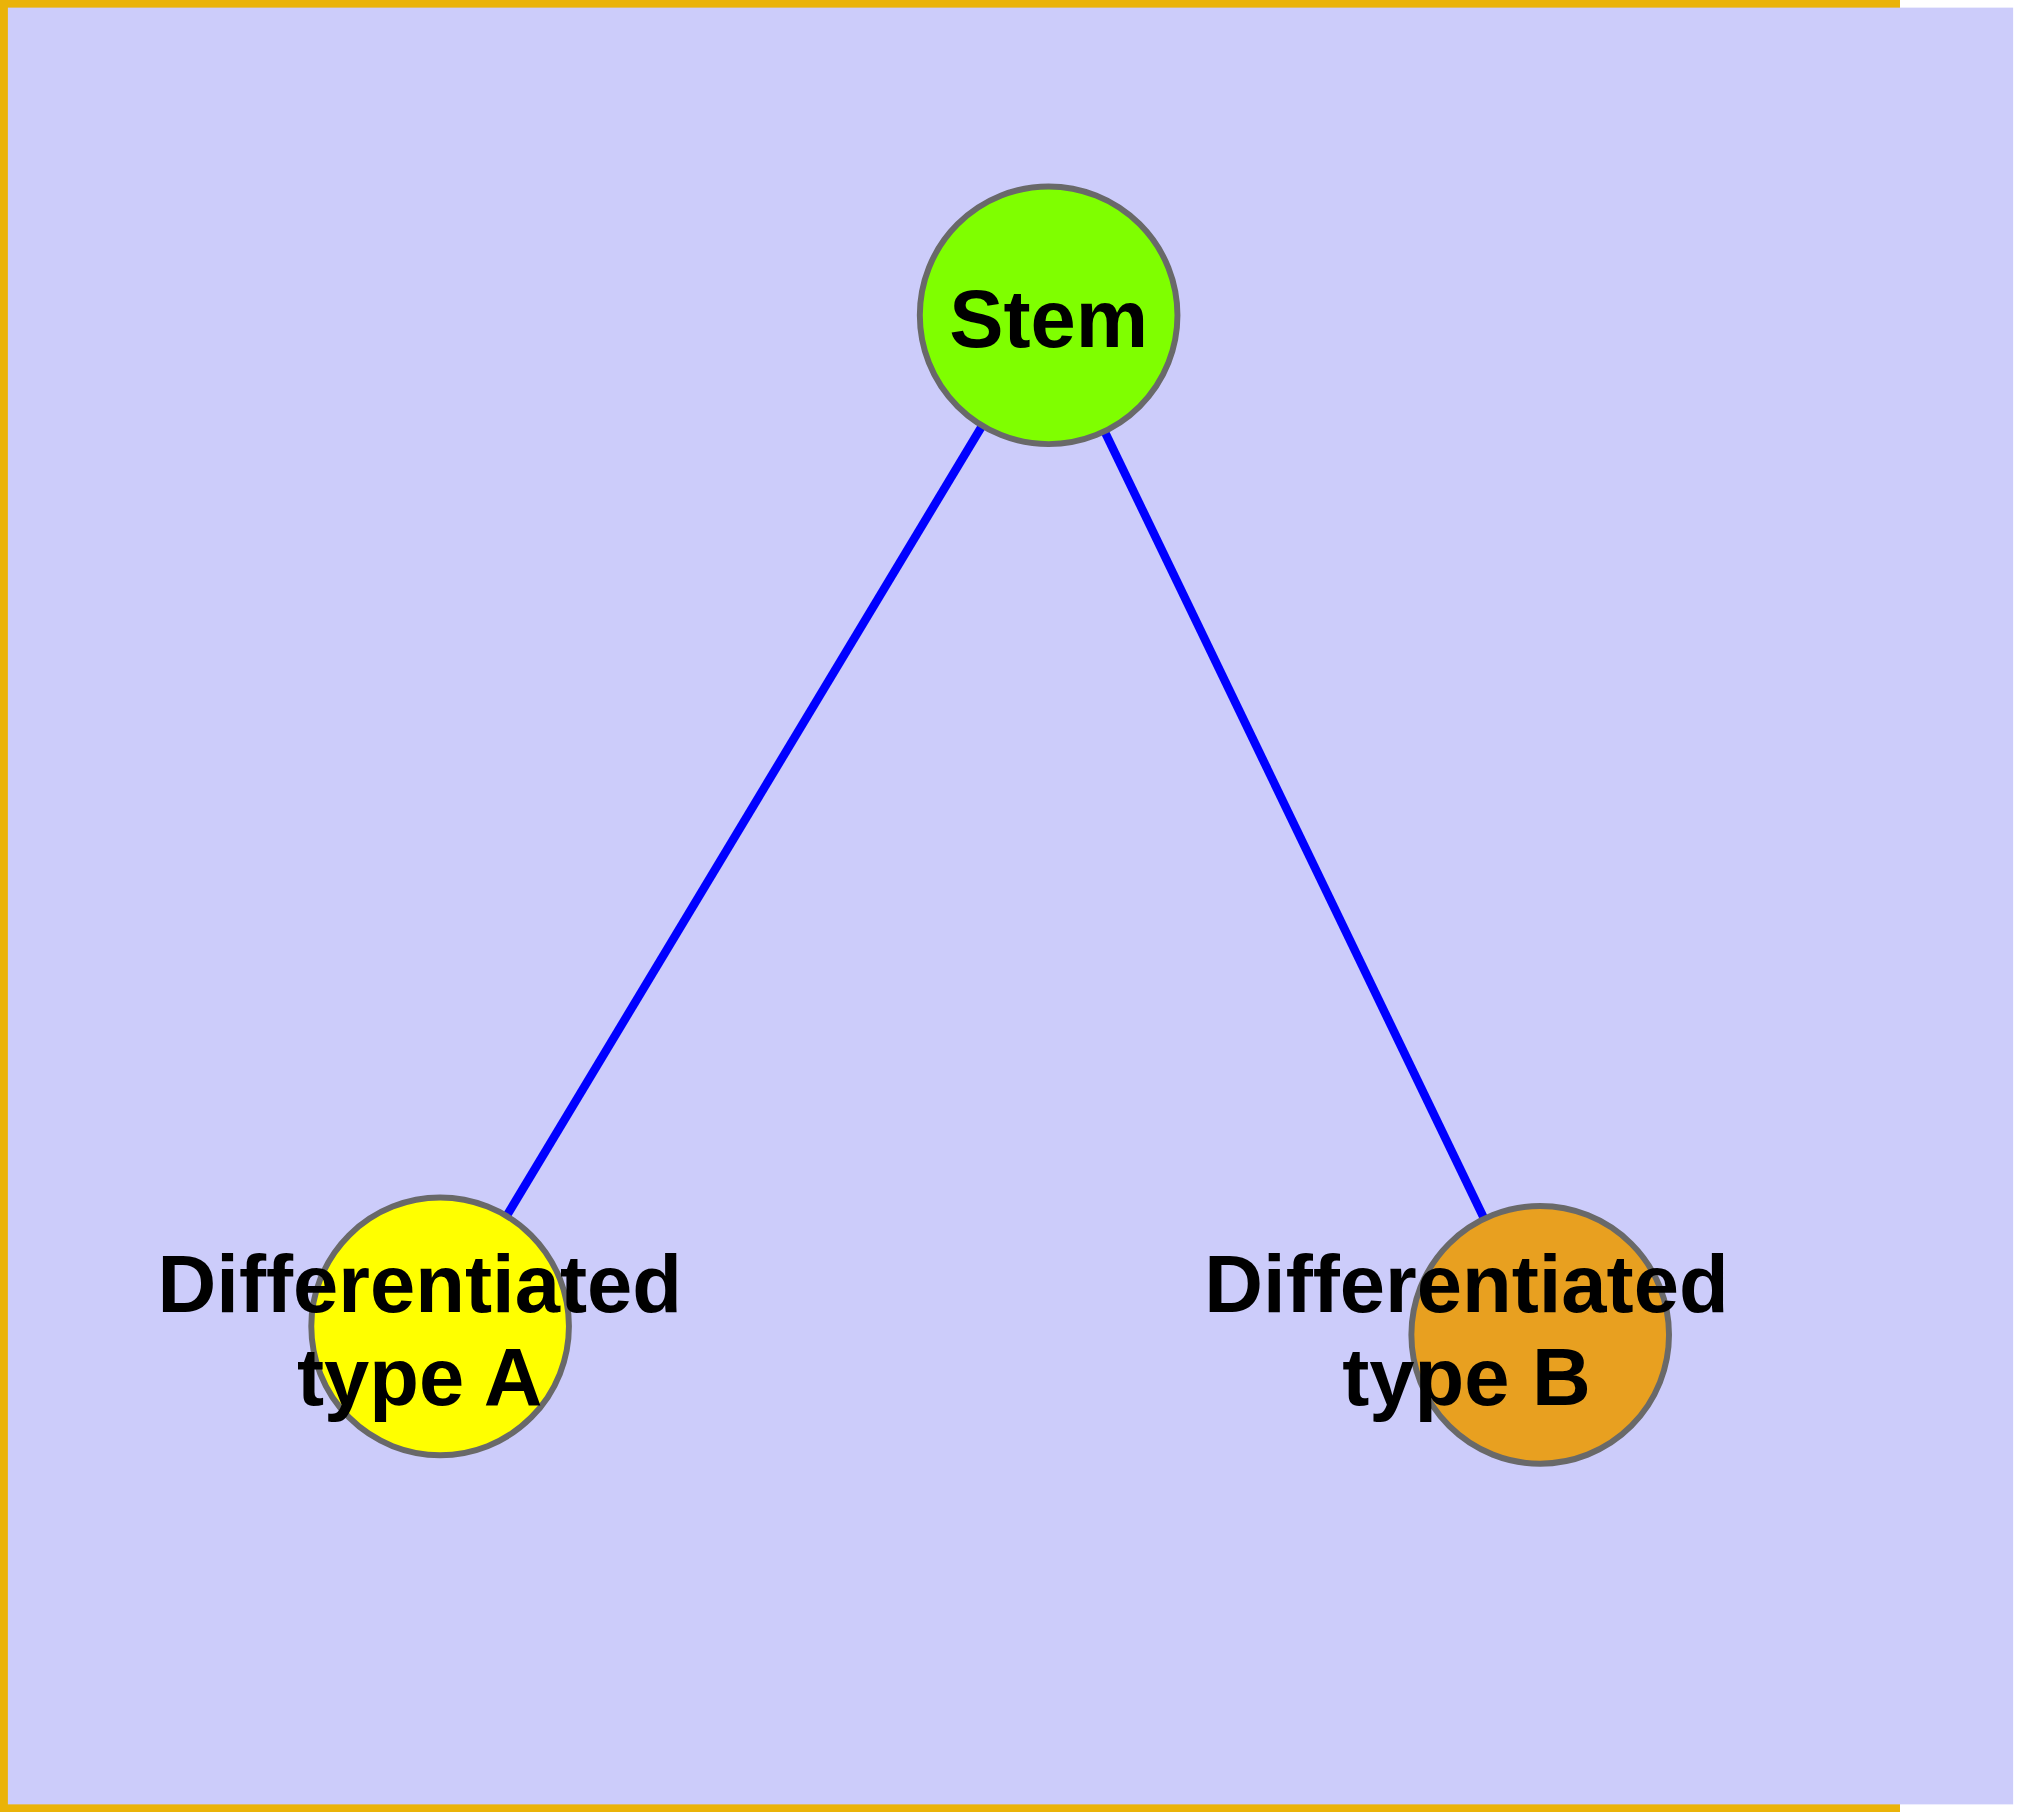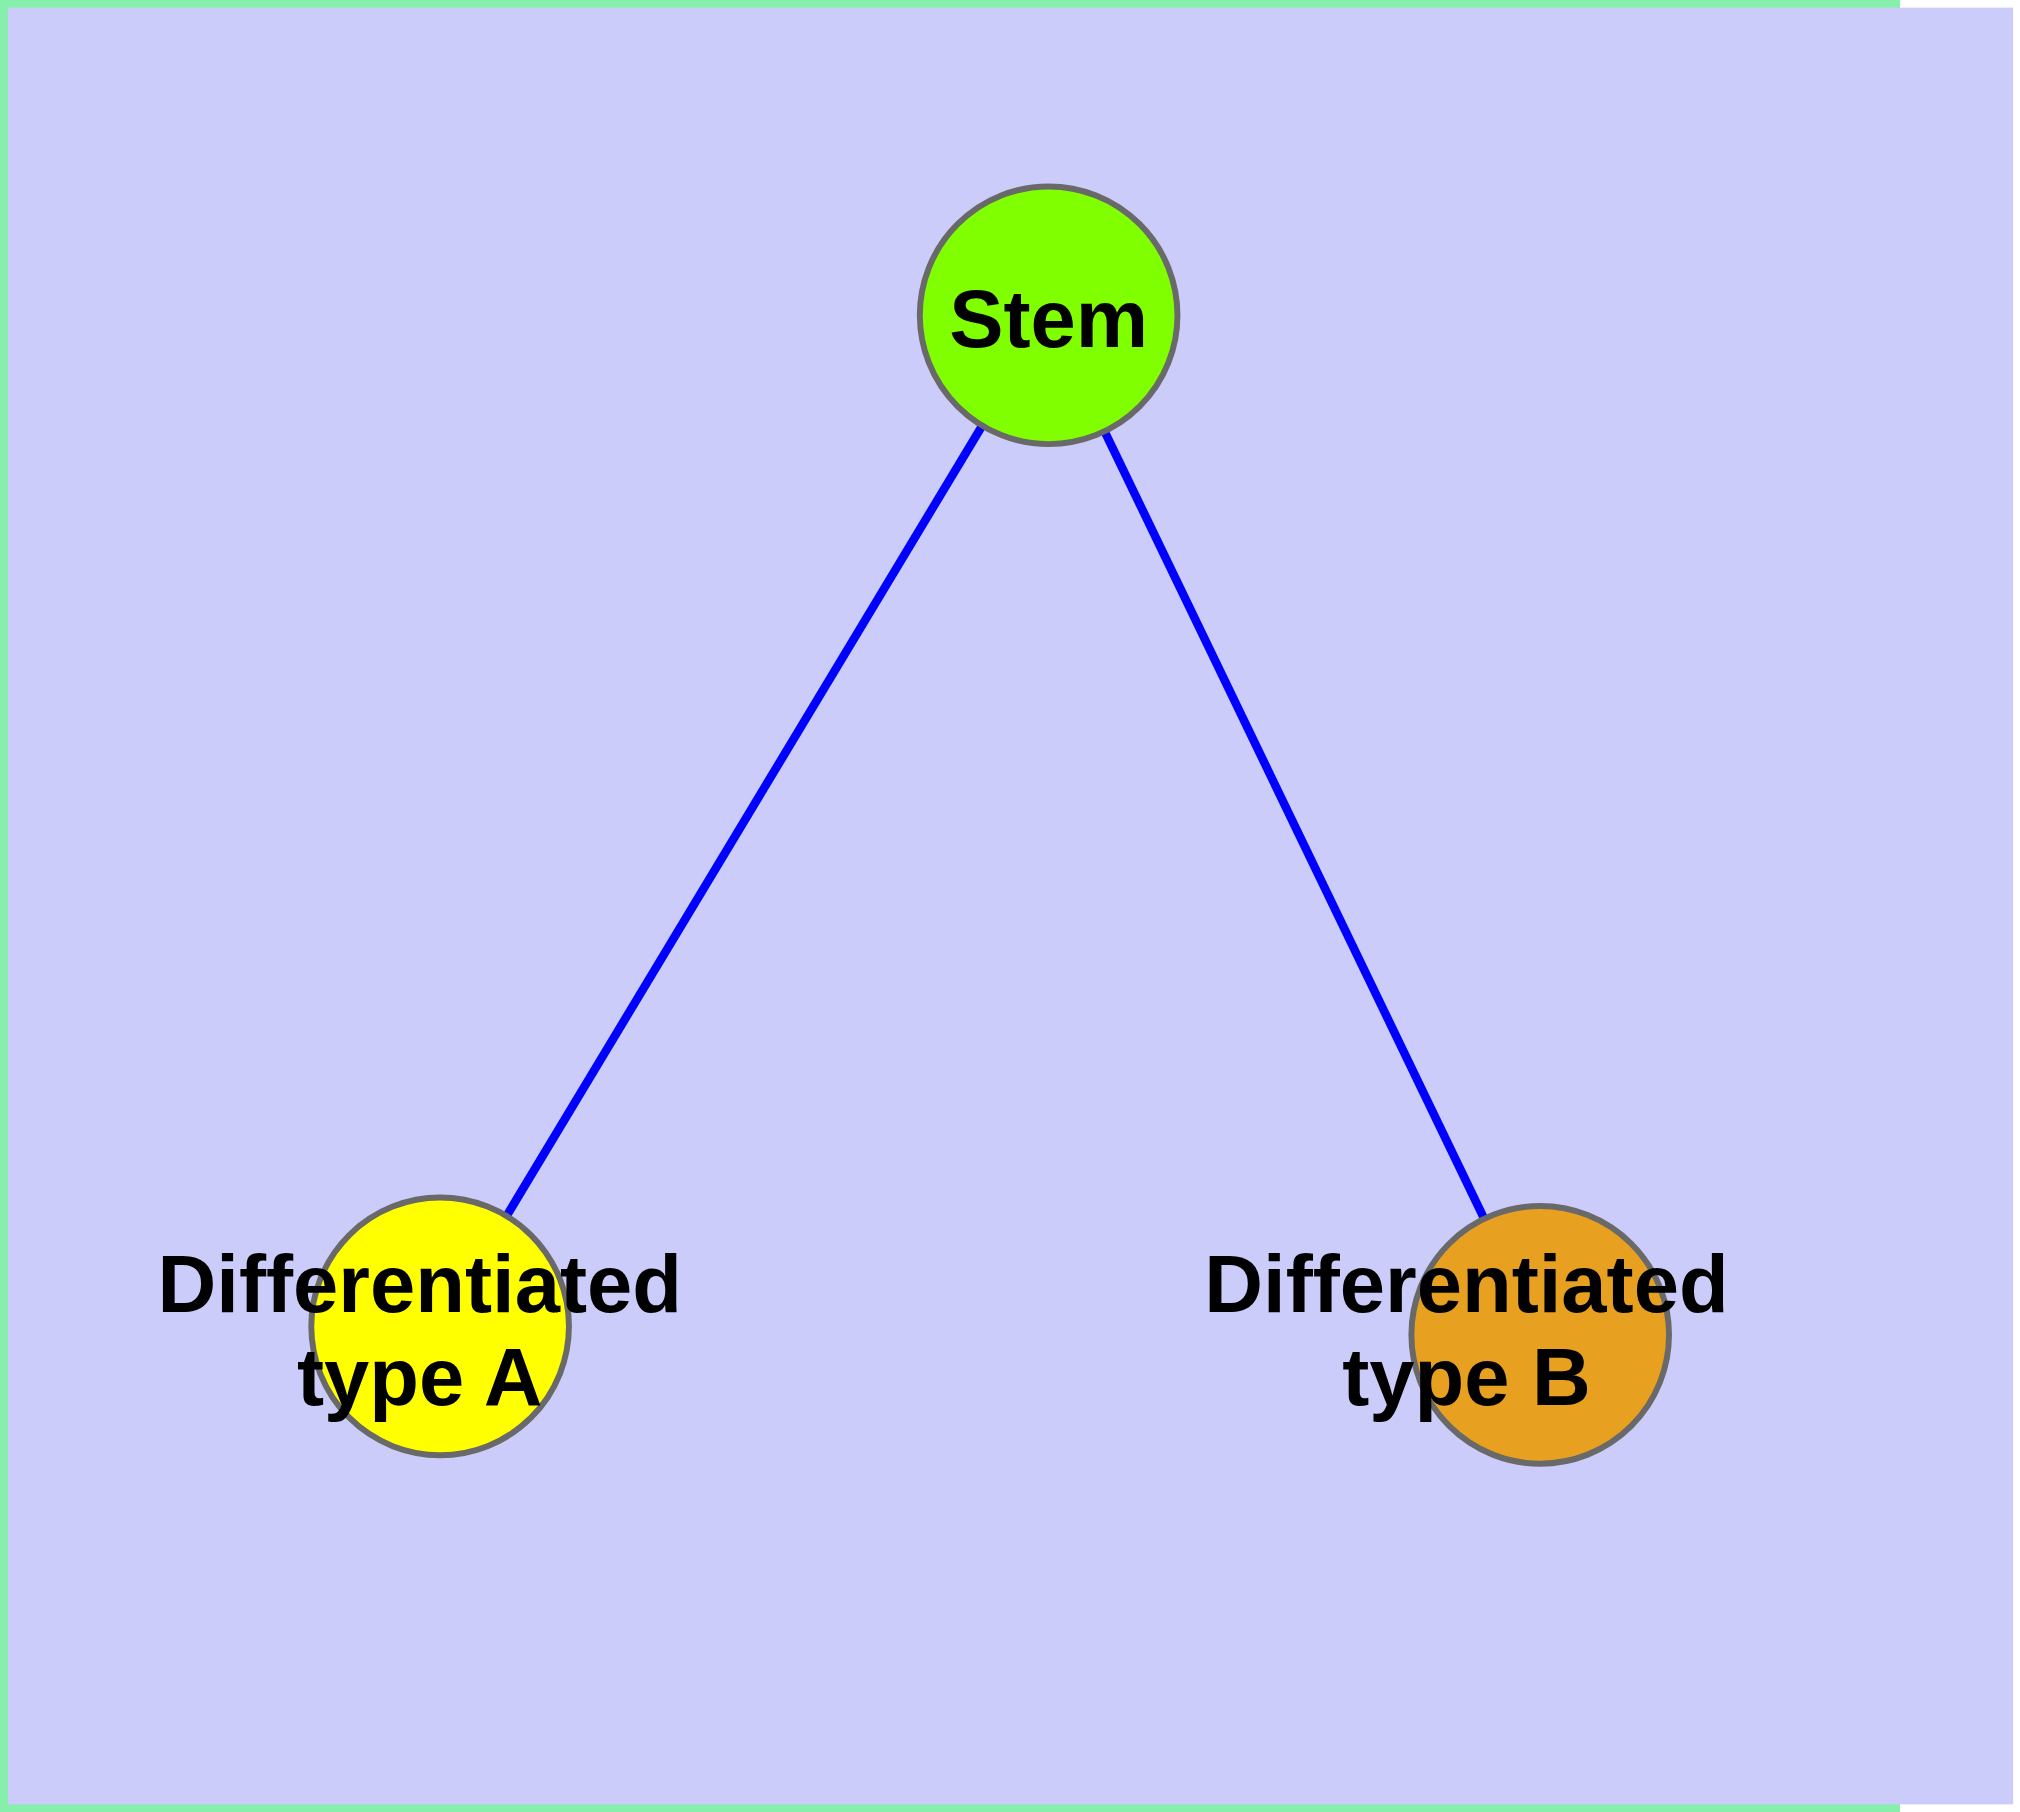--- a/index.html
+++ b/index.html
@@ -11,21 +11,21 @@
   body {
     width: 2021px;
     height: 1812px;
     overflow: hidden;
     font-family: "Liberation Sans", sans-serif;
   }
   #canvas {
     position: relative;
     width: 1900px;
     height: 1812px;
-    background: #86efac;
+    background: #eab308;
   }
   #graph-svg {
     position: absolute;
     top: 0;
     left: 0;
     width: 2021px;
     height: 1812px;
     display: block;
   }
   .node-label {

